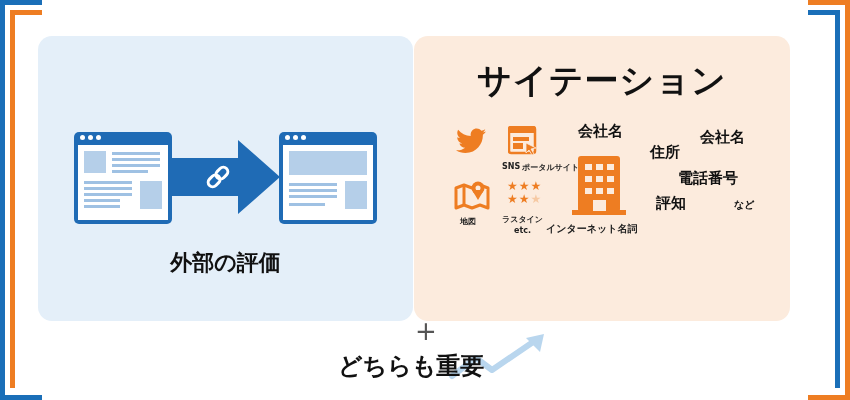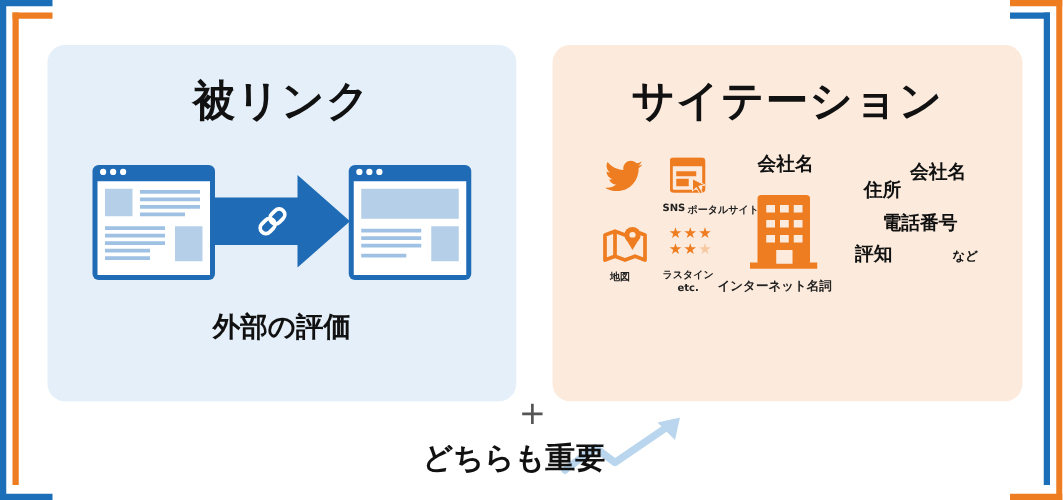--- a/index.html
+++ b/index.html
@@ -8,21 +8,21 @@
 
   
   .bracket { position: absolute; }
   .bl-outer { left: 0; top: 0; width: 42px; height: 400px; border-left: 5px solid #1a6fb8; border-top: 5px solid #1a6fb8; border-bottom: 5px solid #1a6fb8; }
   .bl-inner { left: 10px; top: 10px; width: 32px; height: 378px; border-left: 5px solid #ee7d22; border-top: 5px solid #ee7d22; }
   .br-outer { right: 0; top: 0; width: 42px; height: 400px; border-right: 5px solid #ee7d22; border-top: 5px solid #ee7d22; border-bottom: 5px solid #ee7d22; }
   .br-inner { right: 10px; top: 10px; width: 32px; height: 378px; border-right: 5px solid #1a6fb8; border-top: 5px solid #1a6fb8; }
 
   .panel { position: absolute; top: 36px; height: 285px; border-radius: 14px; }
   .panel-left { left: 38px; width: 375px; background: #e4eff9; }
-  .panel-right { left: 442px; width: 376px; background: #fcebdd; }
+  .panel-right { left: 414px; width: 376px; background: #fcebdd; }
 
   .panel-title { position: absolute; left: 0; right: 0; top: 22px; text-align: center; font-size: 34px; font-weight: bold; letter-spacing: 1px; color: #111; }
 
   .panel-caption { position: absolute; left: 0; right: 0; top: 212px; text-align: center; font-size: 22px; font-weight: bold; line-height: 30px; color: #111; }
 
   
   .browser { position: absolute; width: 98px; height: 92px; background: #1f6bb5; border-radius: 5px; }
   .browser .dots { position: absolute; left: 6px; top: 3px; display: flex; gap: 3px; }
   .browser .dots span { width: 5px; height: 5px; background: #fff; border-radius: 50%; display: block; }
   .browser .screen { position: absolute; left: 4px; right: 4px; top: 13px; bottom: 4px; background: #fff; }
@@ -41,21 +41,20 @@
 </style>
 </head>
 <body>
 
 <div class="bracket bl-outer"></div>
 <div class="bracket bl-inner"></div>
 <div class="bracket br-outer"></div>
 <div class="bracket br-inner"></div>
 
 <div class="panel panel-left">
-  <div class="panel-title">被リンク</div>
 
   <div class="browser" style="left:36px; top:96px;">
     <div class="dots">
         <span></span>
         <span></span>
         <span></span>
       </div>
     <div class="screen">
       <div class="blk" style="left:6px; top:6px; width:22px; height:22px;"></div>
       <div class="ln" style="left:34px; top:7px; width:48px;"></div>
@@ -146,21 +145,21 @@
       <rect x="13" y="34" width="7" height="6"></rect>
         <rect x="24" y="34" width="7" height="6"></rect>
         <rect x="35" y="34" width="7" height="6"></rect>
       <rect x="21" y="46" width="13" height="11"></rect>
     </g>
   </svg>
   <div class="icon-label" style="left:132px; top:186px; font-size:10px;">インターネット名詞</div>
 
   <div class="word" style="left:164px; top:86px; font-size:15px;">会社名</div>
   <div class="word" style="left:286px; top:92px; font-size:15px;">会社名</div>
-  <div class="word" style="left:236px; top:107px; font-size:15px;margin-left:13px;">住所</div>
+  <div class="word" style="left:236px; top:107px; font-size:15px;">住所</div>
   <div class="word" style="left:264px; top:133px; font-size:15px;">電話番号</div>
   <div class="word" style="left:242px; top:158px; font-size:15px;"><span>評知</span><span style="font-size:10px;margin-left:48px;">など</span></div>
 
 </div>
 
 <div class="plus">+</div>
 <svg class="trend" width="100" height="48" viewBox="0 0 100 48">
   <polyline points="4,44 28,26 44,38 88,8" fill="none" stroke="#b9d6ee" stroke-width="6" stroke-linecap="round" stroke-linejoin="round"></polyline>
   <polygon points="96,2 78,6 92,20" fill="#b9d6ee"></polygon>
 </svg>

